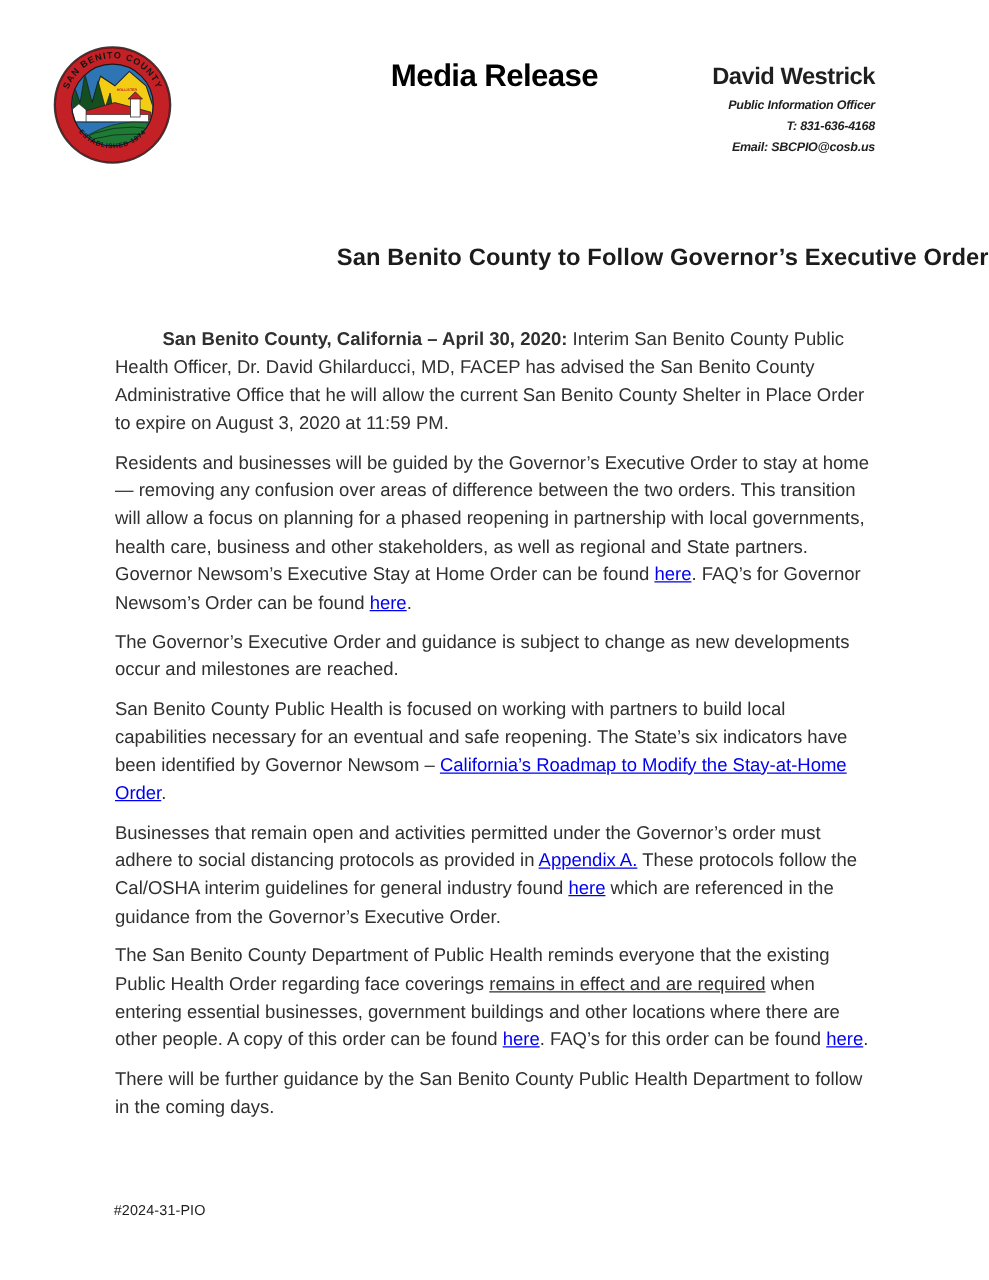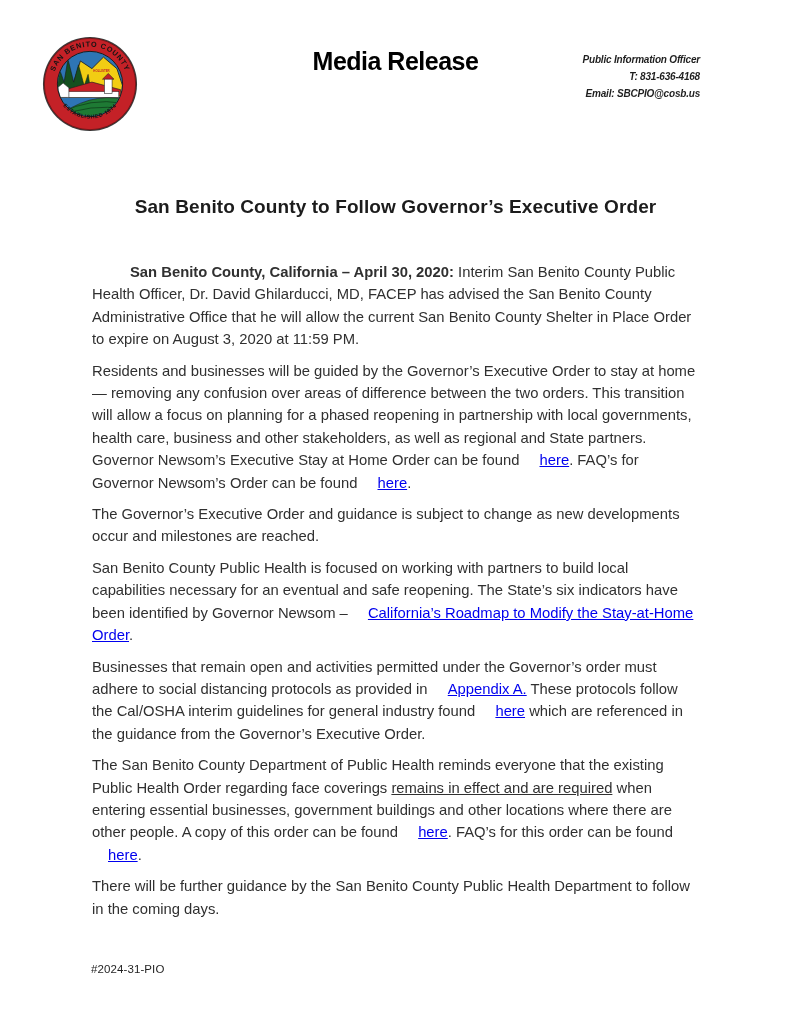--- a/index.html
+++ b/index.html
@@ -14,32 +14,32 @@
   .seal { position:absolute; left:42px; top:36px; width:96px; height:96px; }
   .doc-title {
     position:absolute; left:0; right:0; top:47px; text-align:center;
     font-size:25px; font-weight:bold; color:#000000; letter-spacing:-0.5px;
   }
   .contact { position:absolute; right:91px; top:51px; text-align:right; color:#1f1f1f; }
   .contact-name { font-size:19px; font-weight:bold; letter-spacing:-0.4px; margin-bottom:3px; }
   .contact-line { font-size:10px; font-weight:bold; letter-spacing:-0.2px; line-height:17px;font-style:italic; }
   
   .headline {
-    position:absolute; left:0; right:0; top:196px; text-align:center;
+    position:absolute; left:0; right:0; top:196px; text-align:right;
     font-size:19px; font-weight:bold; color:#1c1c1c; letter-spacing:0.1px;
   }
   
   .body-content {
     position:absolute; left:92px; top:261px; width:610px;
     font-size:14.8px; line-height:22.4px; color:#303030;
   }
   .para { margin:0 0 9px 0; }
   .para .bold { font-weight:bold;margin-left:38px; }
   .para .underline { text-decoration:underline; }
-  .para a { color:#0000EE; text-decoration:underline; cursor:pointer;margin-left:16px; }
+  .para a { color:#0000EE; text-decoration:underline; cursor:pointer; }
   
   .release-number {
     position:absolute; left:91px; top:963px;
     font-size:11.5px; color:#1f1f1f; letter-spacing:0.1px;
   }
 </style>
 </head>
 <body>
 
 <div class="page">
@@ -78,20 +78,21 @@
       <textPath href="#arcTop" startOffset="50%" text-anchor="middle">SAN BENITO COUNTY</textPath>
     </text>
     <text font-size="5.6" font-weight="bold" fill="#141414" letter-spacing="0.7" font-family="Liberation Sans, sans-serif">
       <textPath href="#arcBot" startOffset="50%" text-anchor="middle">ESTABLISHED 1874</textPath>
     </text>
   </svg>
 
   <div class="doc-title">Media Release</div>
 
   <div class="contact">
+    <div class="contact-name">David Westrick</div>
     <div class="contact-line">Public Information Officer</div>
     <div class="contact-line">T: 831-636-4168</div>
     <div class="contact-line">Email: SBCPIO@cosb.us</div>
   </div>
 
   <h1 class="headline">San Benito County to Follow Governor’s Executive Order</h1>
 
   <main class="body-content">
       <p class="para"><span class="bold">San Benito County, California – April 30, 2020:</span><span class="">  Interim San Benito County Public Health Officer, Dr. David Ghilarducci, MD, FACEP has advised the San Benito County Administrative Office that he will allow the current San Benito County Shelter in Place Order to expire on August 3, 2020 at 11:59 PM.</span></p>
       <p class="para"><span class="">Residents and businesses will be guided by the Governor’s Executive Order to stay at home — removing any confusion over areas of difference between the two orders.  This transition will allow a focus on planning for a phased reopening in partnership with local governments, health care, business and other stakeholders, as well as regional and State partners.  Governor Newsom’s Executive Stay at Home Order can be found </span><a href="#">here</a><span class="">. FAQ’s for Governor Newsom’s Order can be found </span><a href="#">here</a><span class="">.</span></p>

